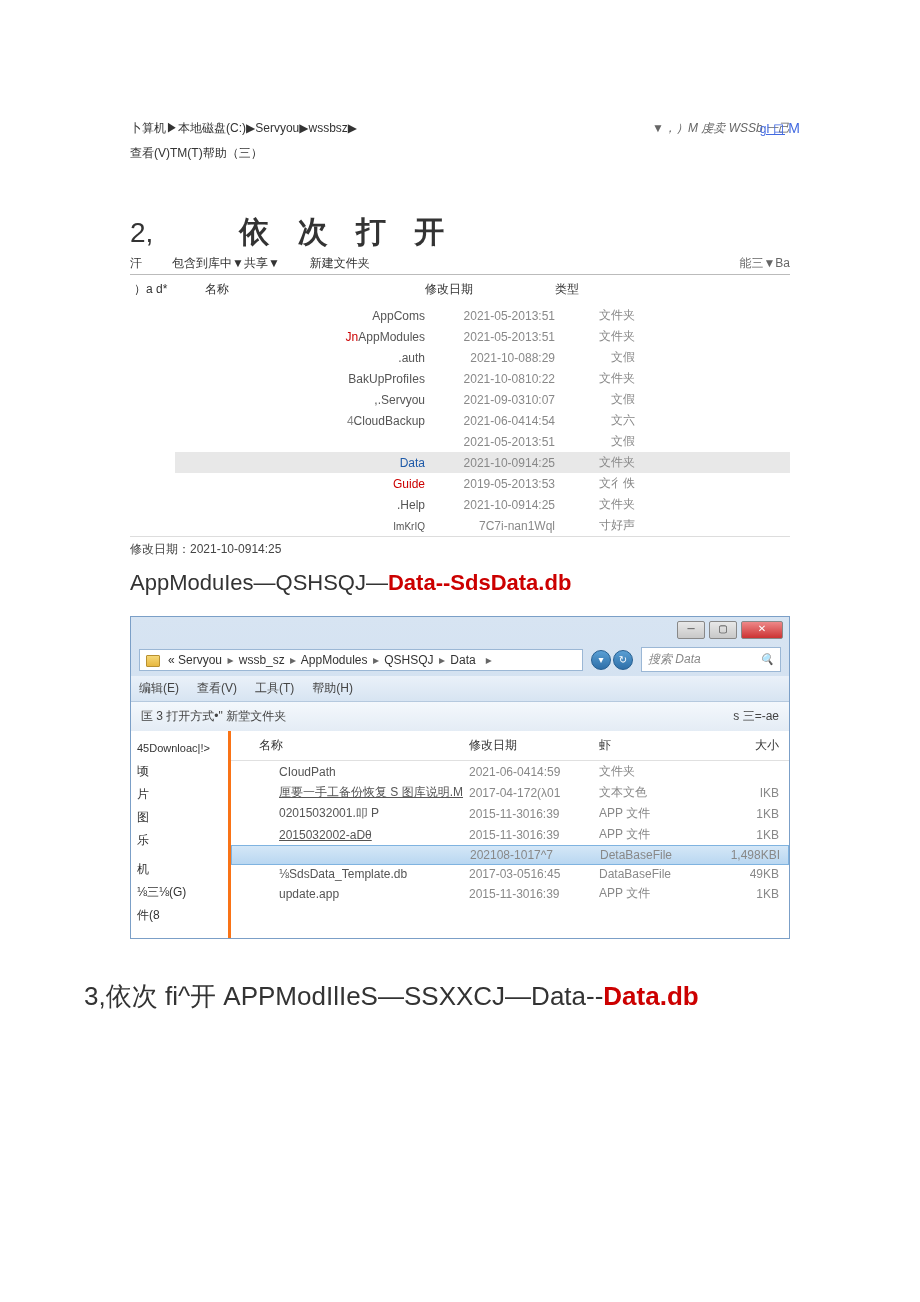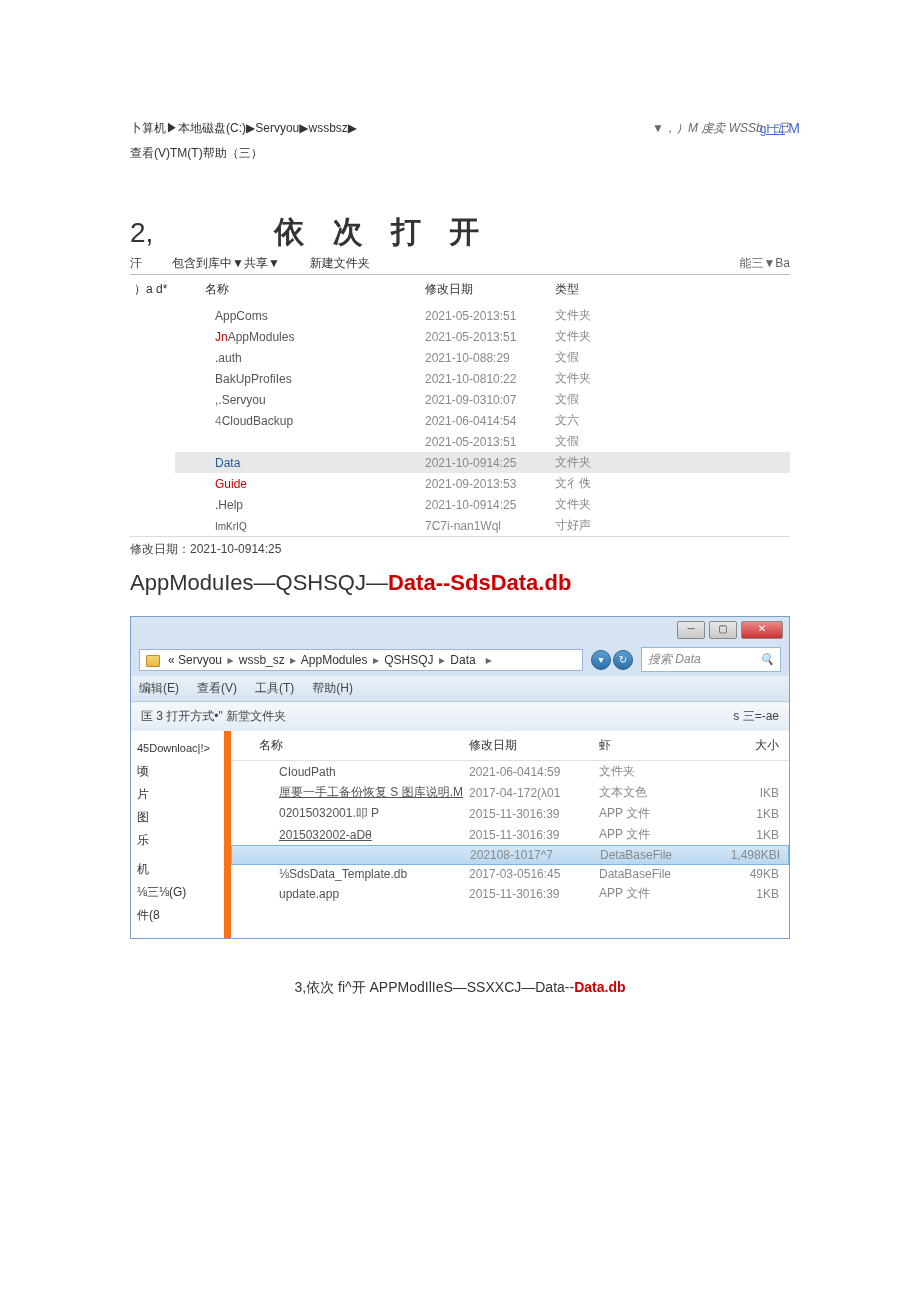--- a/index.html
+++ b/index.html
@@ -40,21 +40,21 @@
     .title-row {
       display: flex;
       align-items: baseline;
       gap: 20px;
     }
     .big-2 { font-size: 28px; color: #333; }
     .title-main {
       font-size: 30px;
       font-weight: bold;
       letter-spacing: 10px;
-      margin-left: 101px;
+      margin-left: 66px;
     }
     .toolbar1 {
       display: flex;
       justify-content: space-between;
       font-size: 12px;
       border-bottom: 1px solid #bbb;
       padding: 2px 0;
     }
     .toolbar1 .left { display: flex; gap: 30px; }
     .toolbar1 .right { color: #666; }
@@ -77,20 +77,21 @@
       border-bottom: 1px solid transparent;
     }
     .col-name { width: 240px; padding-left: 20px; }
     .col-date { width: 130px; }
     .col-type { width: 80px; }
     .file-row {
       display: flex;
       padding: 2px 10px;
       color: #555;
       align-items: center;
+      text-align: right;
     }
     .file-row.highlight { background: #e8e8e8; }
     .file-row .name { width: 240px; padding-left: 30px; }
     .file-row .date { width: 130px; color: #888; }
     .file-row .type { width: 80px; color: #888; }
     .red-text { color: #C00; }
     .status-line { font-size: 12px; color: #444; padding: 4px 0; }
     .path-title {
       font-size: 22px;
       padding: 8px 130px 20px;
@@ -188,21 +189,21 @@
       color: #444;
     }
     .win7-content {
       display: flex;
       background: #fff;
     }
     .win7-sidebar {
       width: 100px;
       padding: 8px 6px;
       color: #333;
-      border-right: 7px solid #f97316;
+      border-right: 3px solid #f97316;
     }
     .win7-sidebar div { padding: 3px 0; }
     .win7-files { flex: 1; }
     .win7-header {
       display: flex;
       padding: 6px 8px;
       border-bottom: 1px solid #E0E0E0;
       color: #333;
     }
     .w-name { width: 230px; padding-left: 20px; }
@@ -221,23 +222,22 @@
       justify-content: center;
     }
     .win7-row .w-name { padding-left: 40px; }
     .win7-row .w-date { color: #888; }
     .win7-row .w-type { color: #888; }
     .win7-row .w-size { color: #888; }
     .underline { text-decoration: underline; }
     
     .section-3 {
       padding: 40px 84px 20px;
-      font-size: 14px;
-      color: #333;
-      text-align: center;
+      font-size: 26px;
+      color: #333;
     }
     .section-3 .red { color: #C00; font-weight: bold; }
     .mag { color: #4A8FD0; font-size: 11px; }
   </style>
 </head>
 <body>
 
 <div class="top-right">
   <span class="link-blue">gI 口</span>
   <span class="link-m">M</span>
@@ -310,21 +310,21 @@
             <div class="date">2021-05-2013:51</div>
             <div class="type">文假</div>
           </div>
           <div class="file-row highlight">
             <div class="name"><span style="color:#1E5AA8">Data</span></div>
             <div class="date">2021-10-0914:25</div>
             <div class="type">文件夹</div>
           </div>
           <div class="file-row">
             <div class="name"><span class="red-text">Guide</span></div>
-            <div class="date">2021-09-2013:53</div>
+            <div class="date">2019-05-2013:53</div>
             <div class="type">文彳佚</div>
           </div>
           <div class="file-row">
             <div class="name">.Help</div>
             <div class="date">2021-10-0914:25</div>
             <div class="type">文件夹</div>
           </div>
           <div class="file-row">
             <div class="name"><span style="font-size:10px">ImKrIQ</span></div>
             <div class="date">7C7i-nan1Wql</div>

